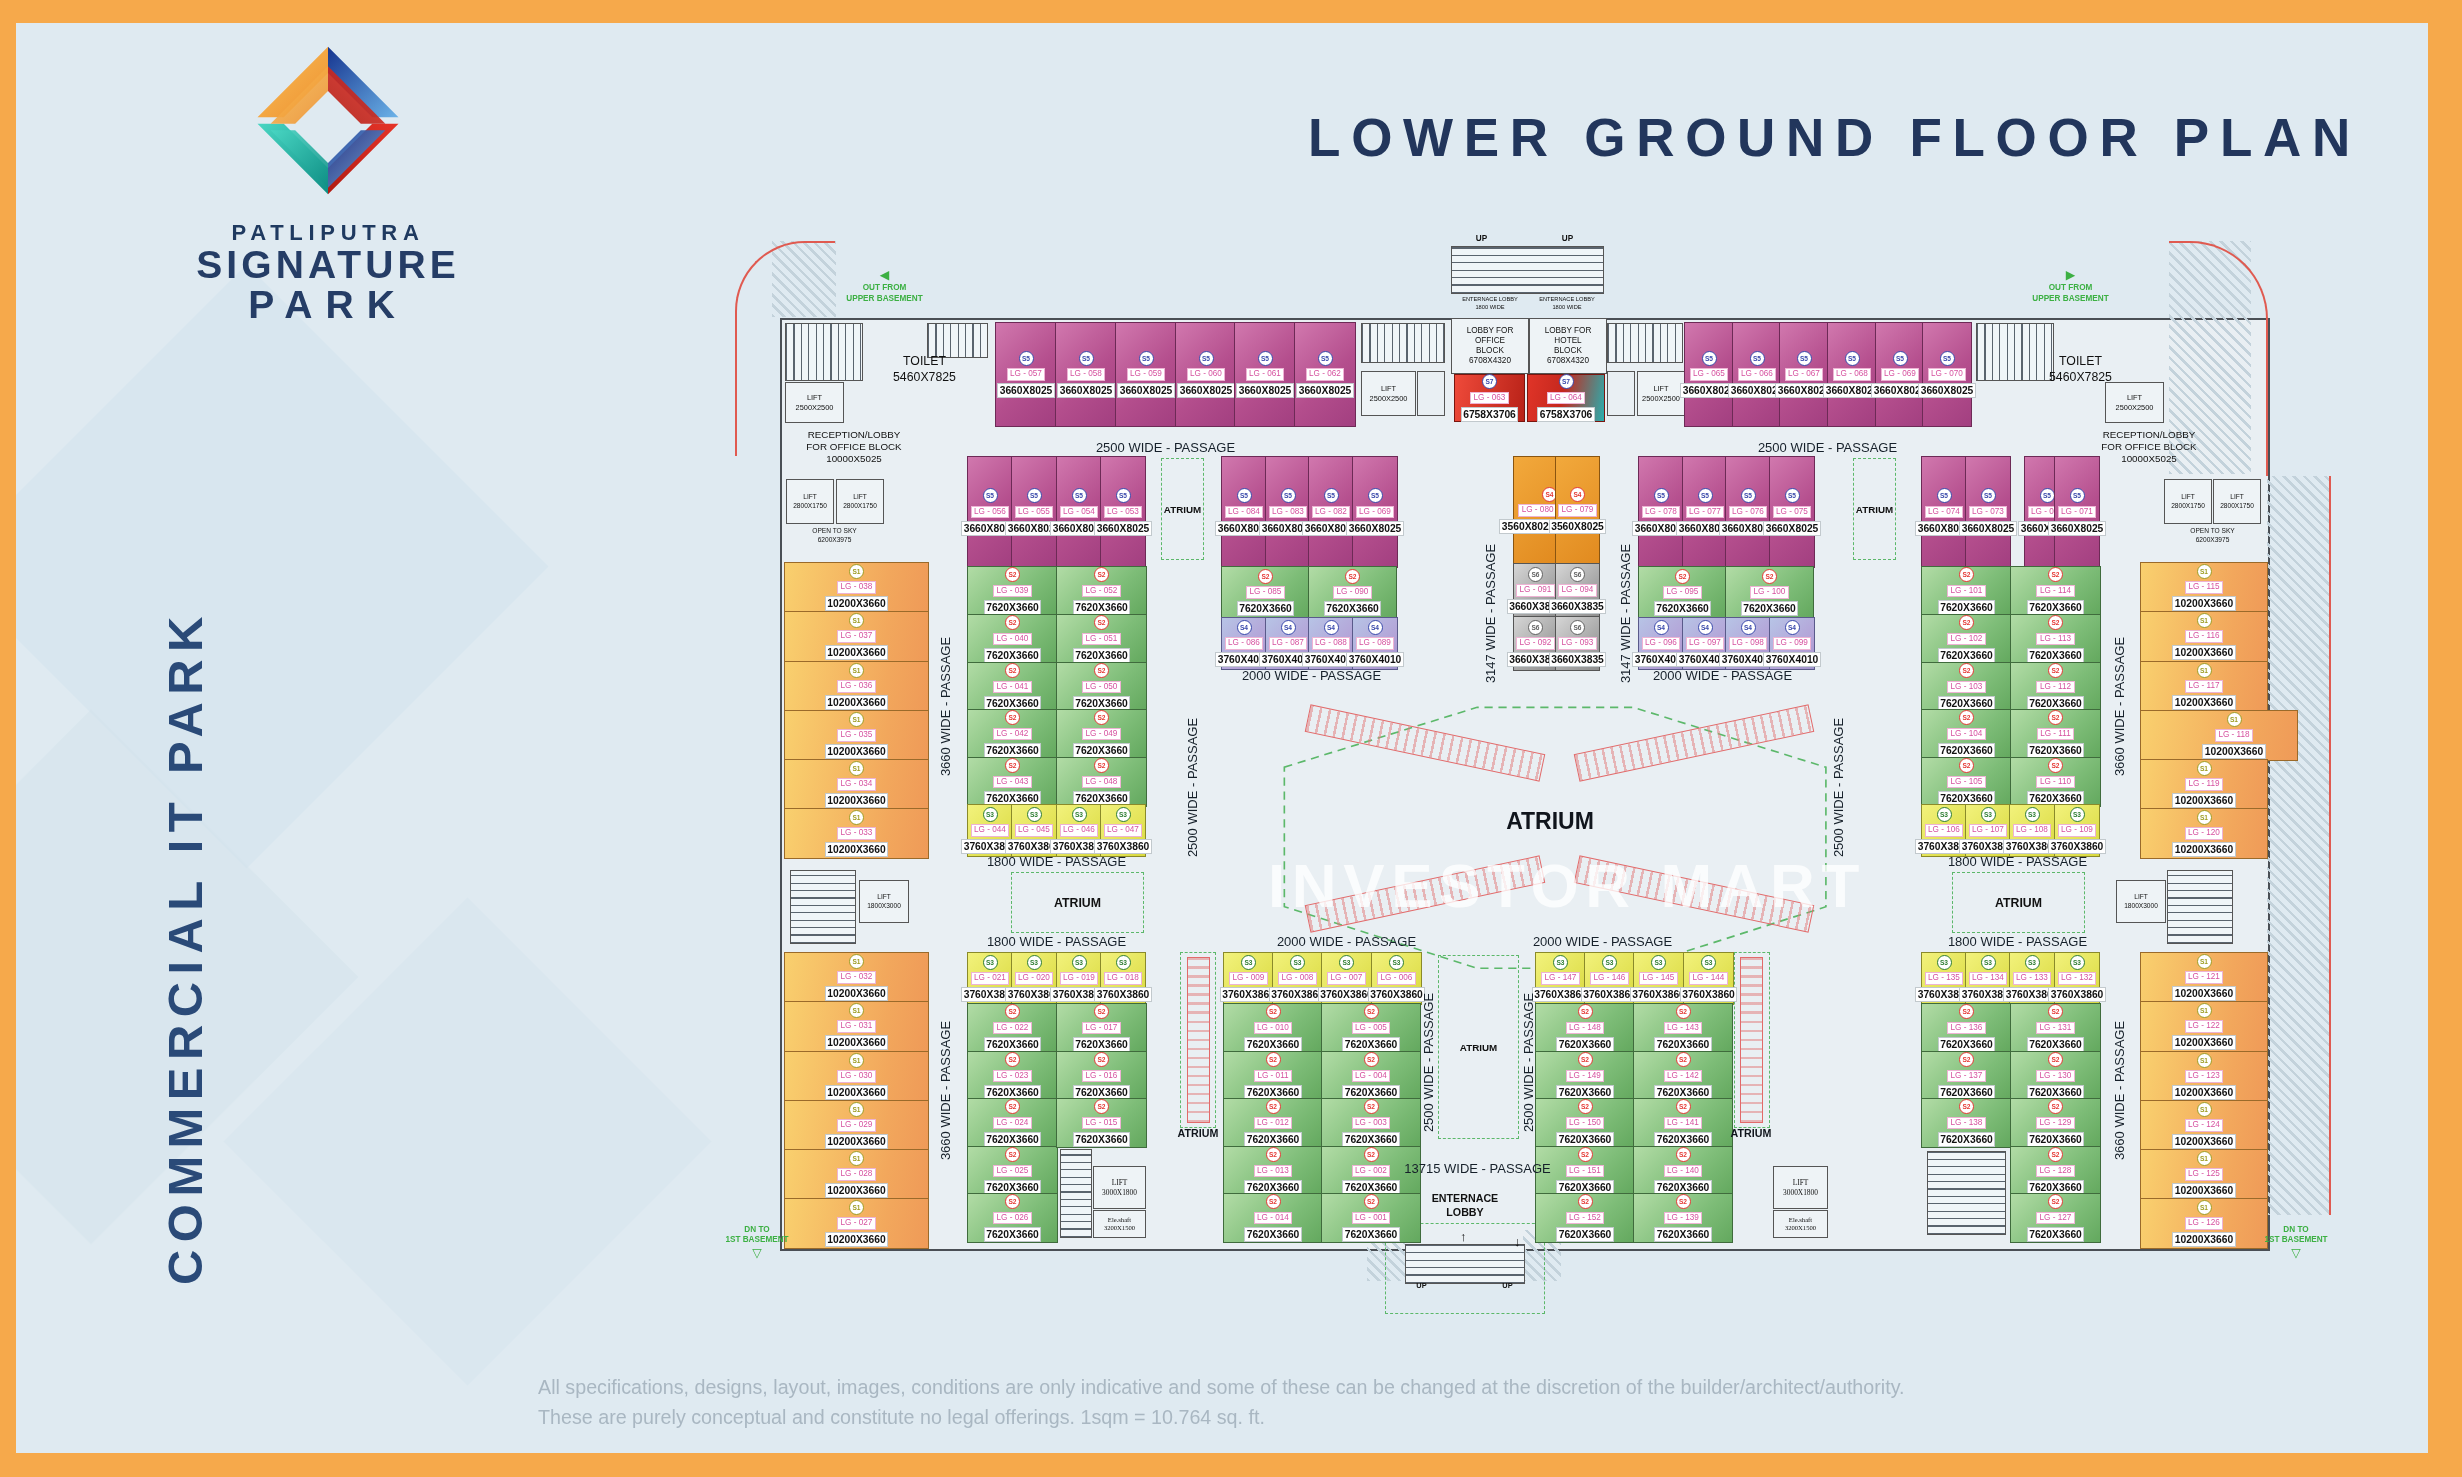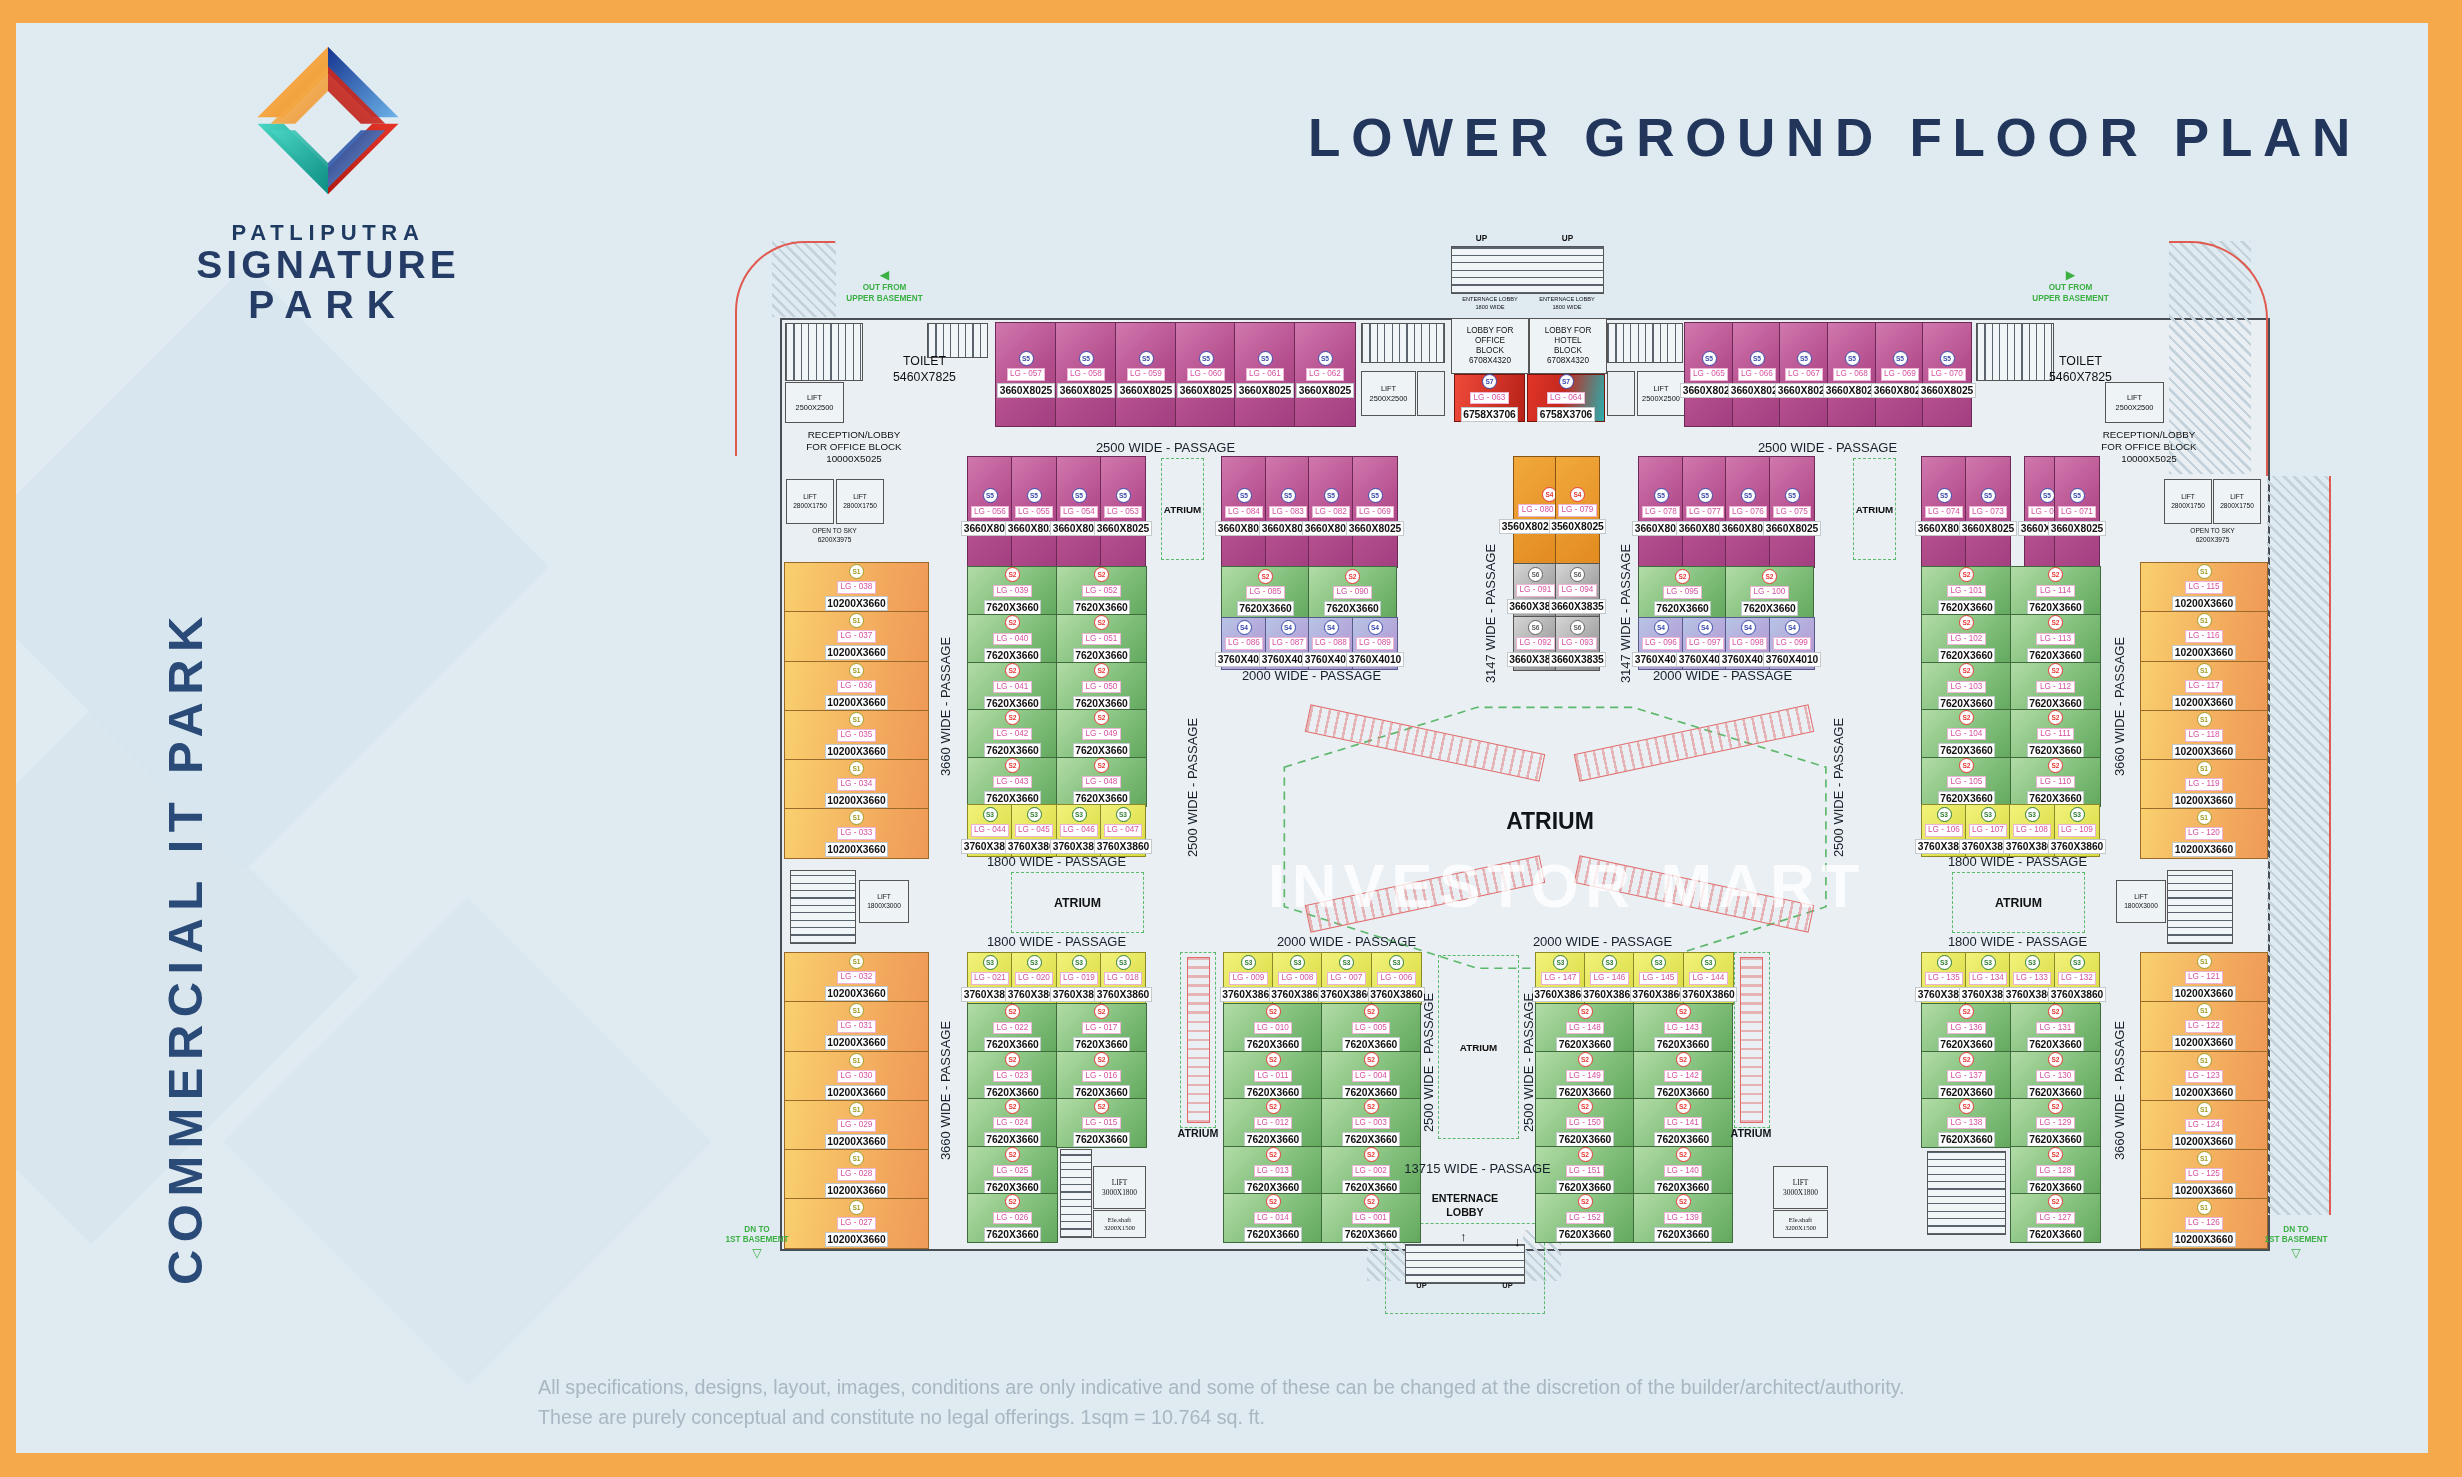--- a/index.html
+++ b/index.html
@@ -694,21 +694,21 @@
       <div class="unit t-org" style="left: 2140px; top: 611px; width: 126px; height: 49px;">
         <div class="u-code" style="color: rgb(158, 157, 36); border: 1.2px solid rgb(158, 157, 36);">S1</div>
         <div class="u-lg">LG - 116</div>
         <div class="u-dim">10200X3660</div>
       </div>
       <div class="unit t-org" style="left: 2140px; top: 661px; width: 126px; height: 49px;">
         <div class="u-code" style="color: rgb(158, 157, 36); border: 1.2px solid rgb(158, 157, 36);">S1</div>
         <div class="u-lg">LG - 117</div>
         <div class="u-dim">10200X3660</div>
       </div>
-      <div class="unit t-org" style="left: 2140px; top: 710px; width: 126px; height: 49px;">
+      <div class="unit t-org" style="left: 2140px; top: 710px; width: 126px; height: 49px; padding-left: 30px;">
         <div class="u-code" style="color: rgb(158, 157, 36); border: 1.2px solid rgb(158, 157, 36);">S1</div>
         <div class="u-lg">LG - 118</div>
         <div class="u-dim">10200X3660</div>
       </div>
       <div class="unit t-org" style="left: 2140px; top: 759px; width: 126px; height: 49px;">
         <div class="u-code" style="color: rgb(158, 157, 36); border: 1.2px solid rgb(158, 157, 36);">S1</div>
         <div class="u-lg">LG - 119</div>
         <div class="u-dim">10200X3660</div>
       </div>
       <div class="unit t-org" style="left: 2140px; top: 808px; width: 126px; height: 49px;">

